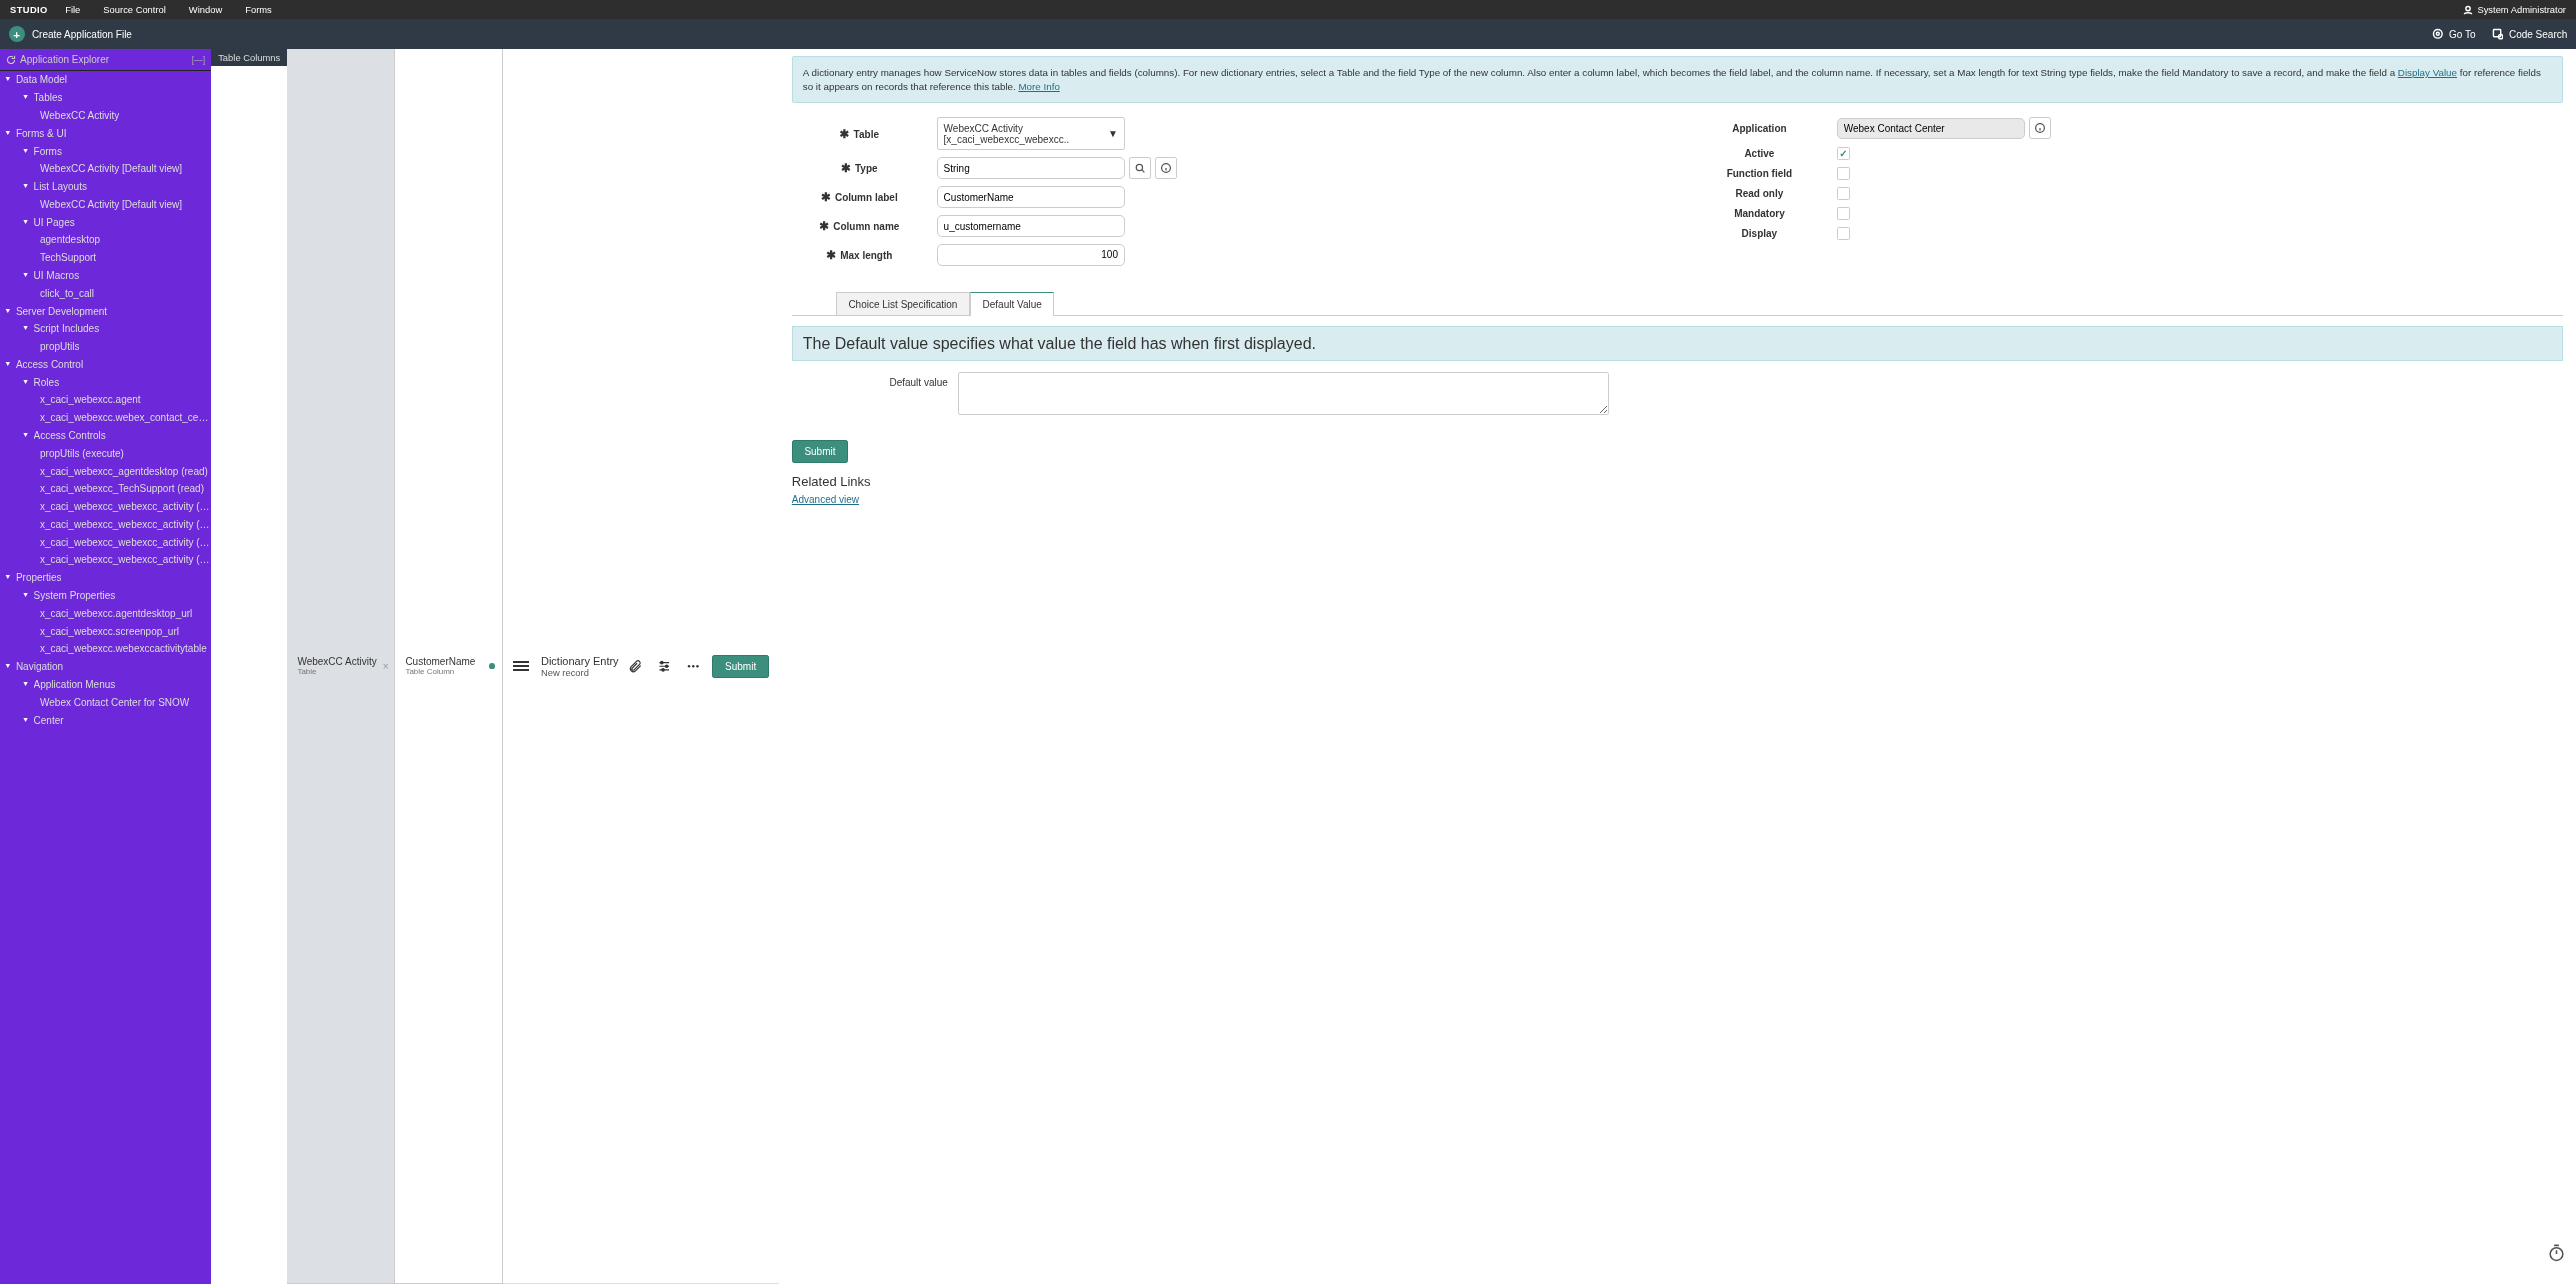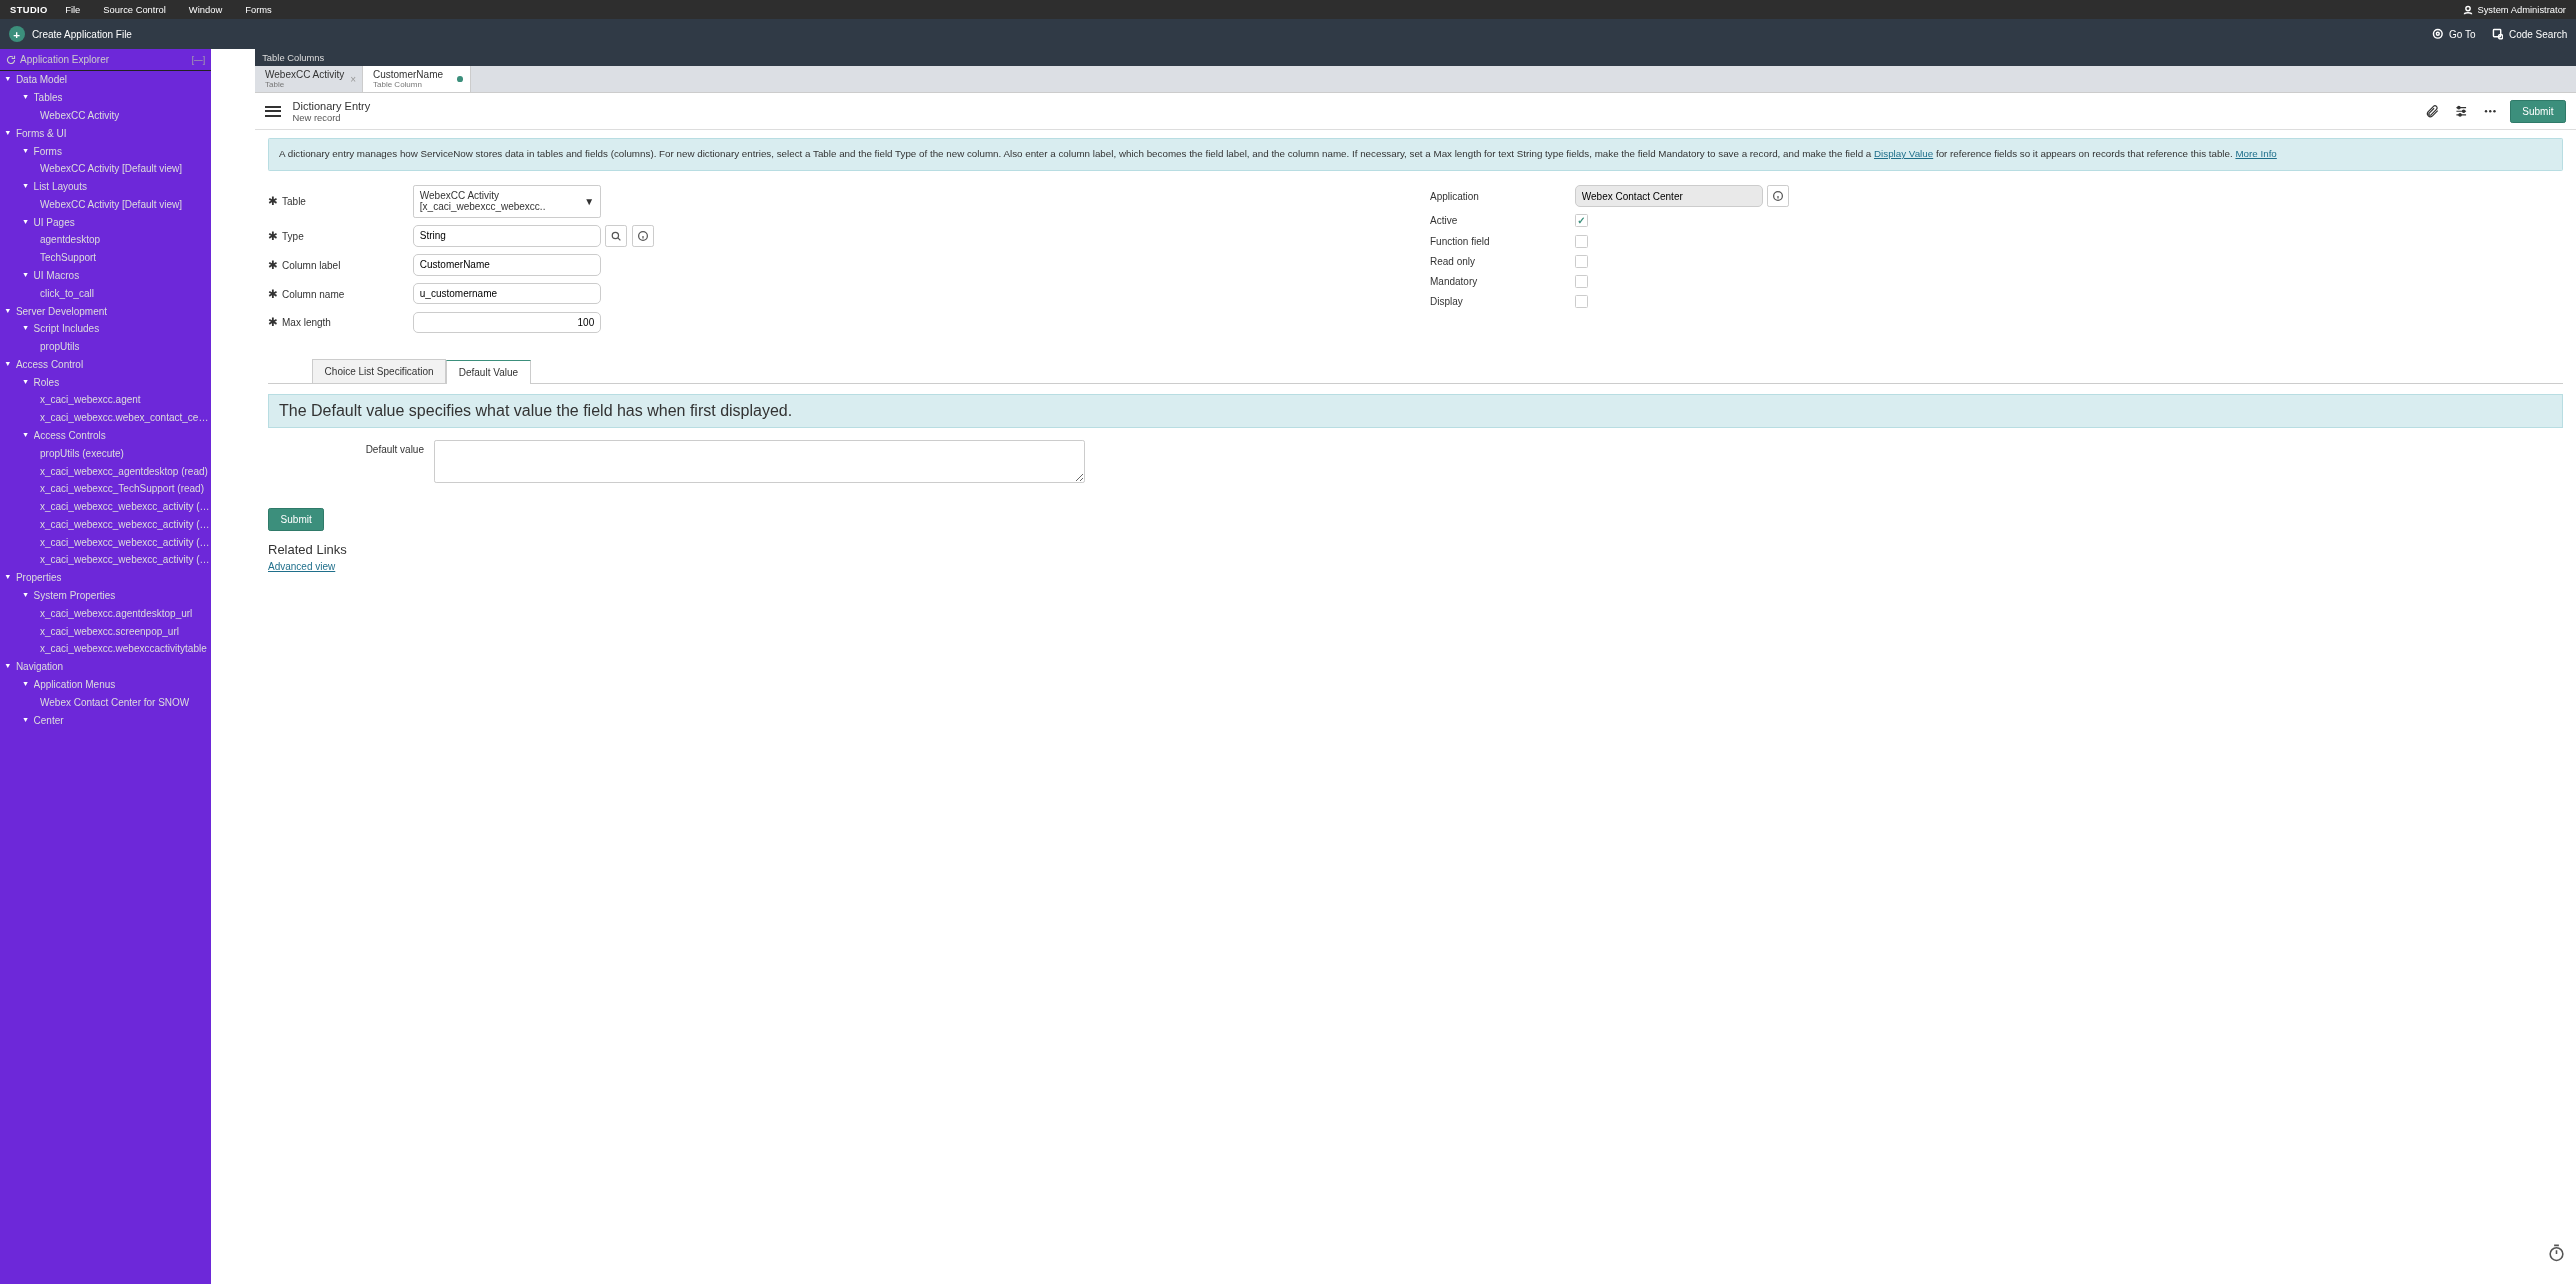--- a/index.html
+++ b/index.html
@@ -31,21 +31,21 @@
 .sb-head .sb-title { flex:1; color:#ccc; }
 .sb-head .collapse { color:#aaa; font-size:8.7px; }
 .tree-node { display:flex; align-items:center; padding:1.4px 0 1.4px 5.8px; cursor:pointer; line-height:1.5; }
 .caret { width:8.7px; display:inline-block; color:#fff; font-size:7.2px; margin-right:2.9px; }
 .tree-label { white-space:nowrap; overflow:hidden; text-overflow:ellipsis; }
 .lvl1 { padding-left:4.3px; font-weight:500; }
 .lvl2 { padding-left:22px; }
 .lvl3 { padding-left:40px; }
 
 
-.main { flex:1; display:flex; flex-direction:column; overflow:hidden;margin-left:44px; }
+.main { flex:1; display:flex; flex-direction:row; overflow:hidden; }
 .crumb { height:17.4px; background:#303a46; color:#ddd; display:flex; align-items:center; padding:0 7.2px; font-size:9.4px; }
 .tabs { display:flex; background:#dcdfe4; border-bottom:0.7px solid #ccc; }
 .tab { display:flex; flex-direction:column; justify-content:center; padding:2.9px 10px; border-right:0.7px solid #ccc; position:relative; min-width:108px; cursor:pointer; }
 .tab.active { background:#fff; }
 .tab .tab-title { font-size:10px; color:#333; }
 .tab .tab-sub { font-size:8px; color:#777; }
 .tab .close-x { position:absolute; right:5.8px; top:50%; transform:translateY(-50%); color:#999; font-size:10px; }
 .tab .dirty-dot { position:absolute; right:7.2px; top:50%; transform:translateY(-50%); width:5.8px; height:5.8px; background:#3c8f7c; border-radius:50%; }
 
 
@@ -59,21 +59,21 @@
 .fh-icon svg { width:14.5px; height:14.5px; stroke:#333; fill:none; stroke-width:2; }
 .submit-btn { background:#3c8f7c; color:#fff; border:0.7px solid #2f7a69; padding:5px 11.6px; border-radius:2.2px; margin-left:7.2px; cursor:pointer; font-size:10px; }
 
 
 .form-body { flex:1; overflow-y:auto; padding:7.2px 13px 29px; }
 .info-banner { background:#d9edf0; border:0.7px solid #b8dde2; padding:8.7px 10px; font-size:9.8px; line-height:1.4; border-radius:1.4px; color:#333; }
 .info-banner a { color:#1f6f8b; text-decoration:underline; cursor:pointer; }
 .form-grid { display:flex; gap:29px; margin-top:14.5px; }
 .col { flex:1; }
 .field-row { display:flex; align-items:center; margin-bottom:7.2px; }
-.field-label { width:145px; text-align:left; padding-right:10px; font-size:10px; color:#333; }
+.field-label { width:145px; text-align:center; padding-right:10px; font-size:10px; color:#333;font-weight:bold; }
 .req { font-size:11.6px; margin-right:4.3px; }
 .field-ctrl { flex:1; display:flex; align-items:center; gap:4.3px; }
 .txt-input { width:188px; max-width:188px; padding:4.3px 5.8px; border:0.7px solid #ccc; border-radius:5px; font-size:10px; }
 .txt-input.ro { background:#e9e9e9; }
 .num-input { text-align:right; }
 .ref-input { flex:1; padding:4.3px 5.8px; border:0.7px solid #ccc; border-radius:2.2px; font-size:10px; display:flex; justify-content:space-between; align-items:center; max-width:188px; }
 .icon-btn { width:22px; height:22px; border:0.7px solid #ccc; border-radius:2.2px; display:flex; align-items:center; justify-content:center; cursor:pointer; }
 .icon-btn svg, .ref-input svg { width:10px; height:10px; stroke:#555; fill:none; stroke-width:2; }
 .chk { width:13px; height:13px; border:0.7px solid #ccc; border-radius:1.4px; display:flex; align-items:center; justify-content:center; }
 .chk.checked::after { content:"✓"; color:#3c8f7c; font-weight:bold; font-size:10px; }

